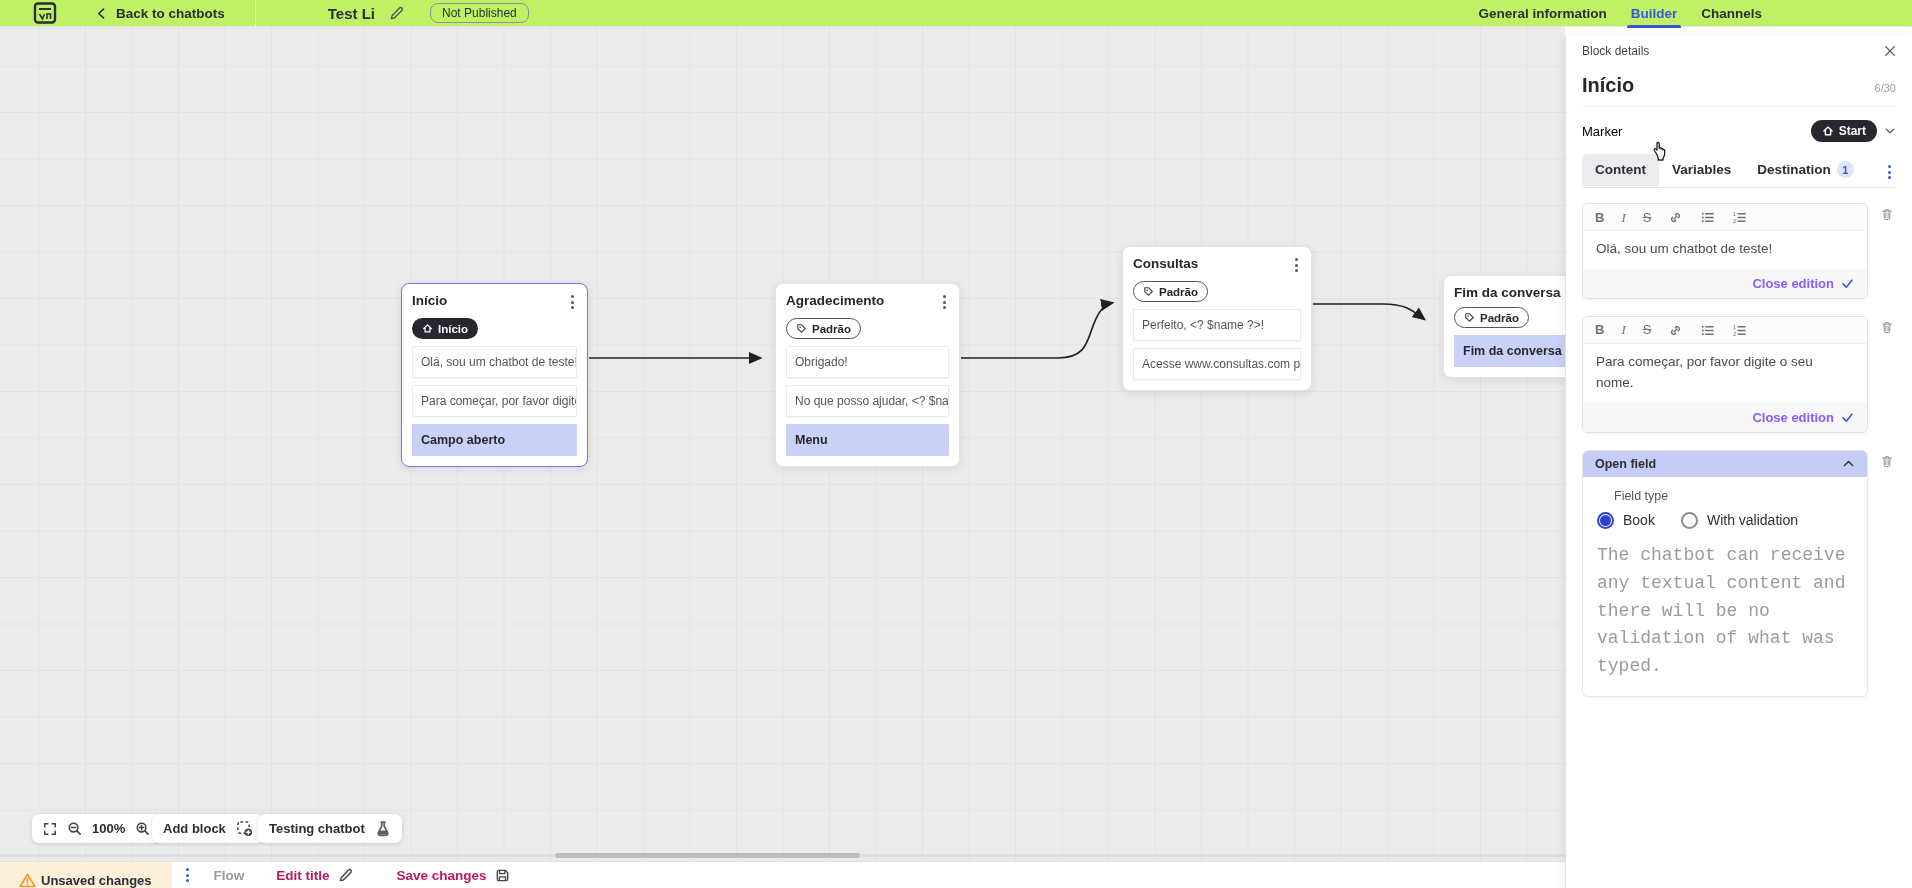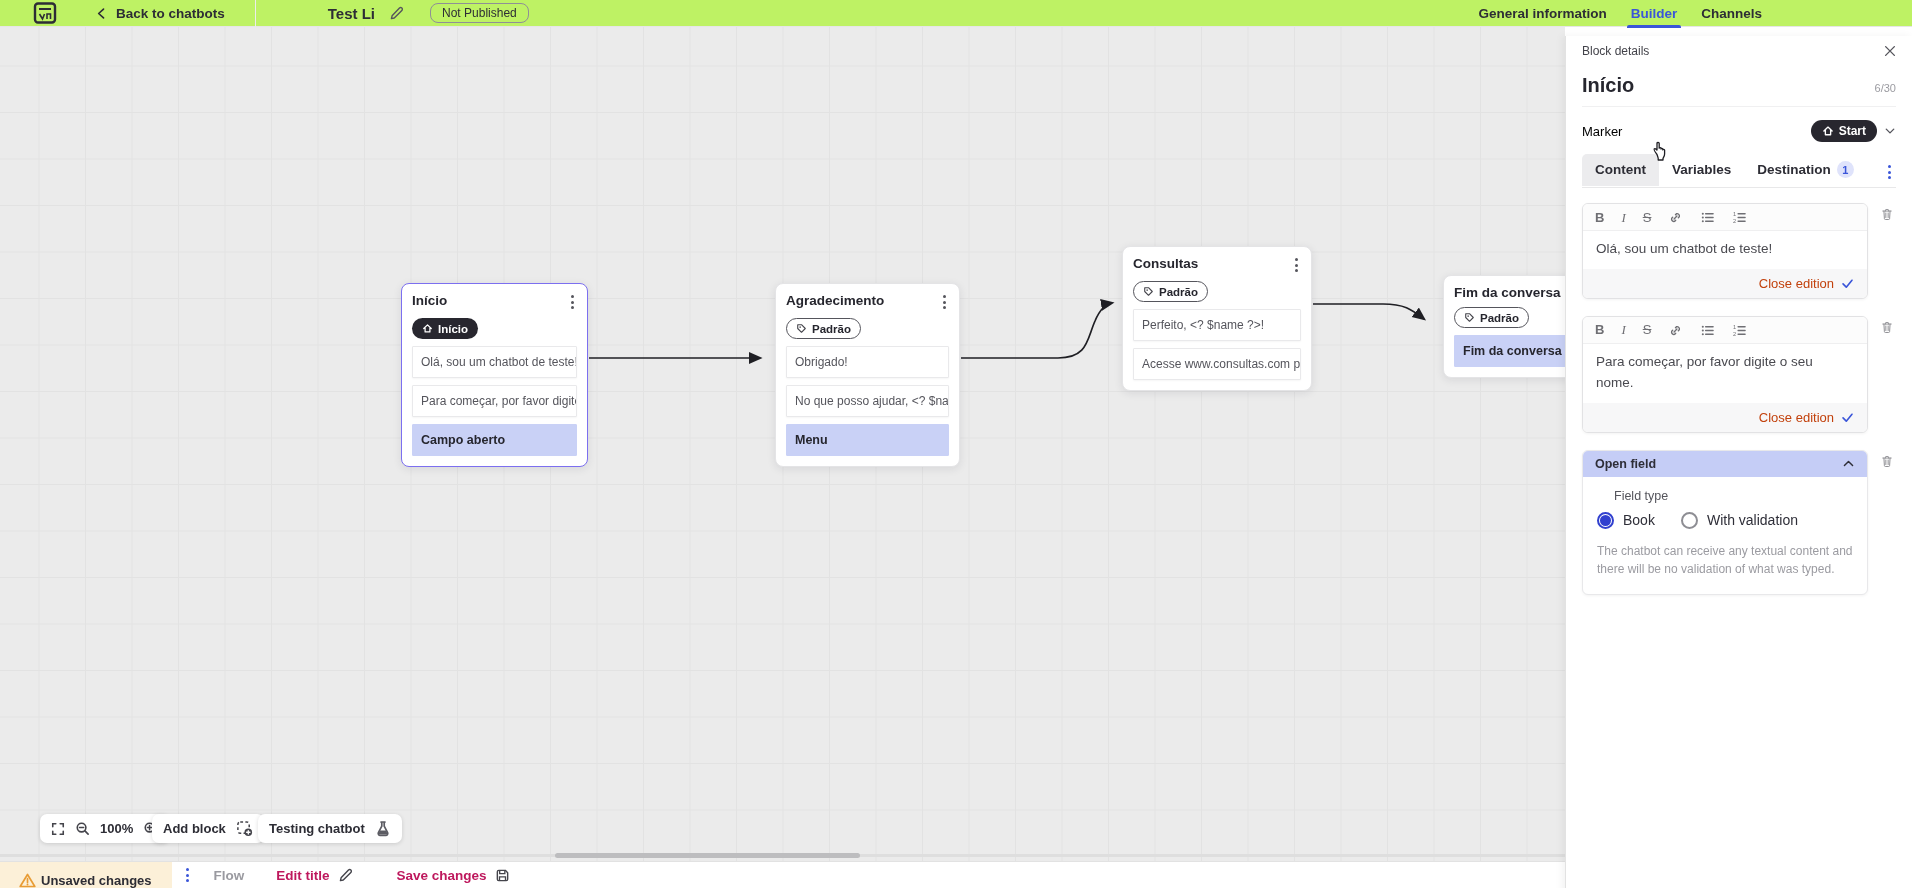--- a/index.html
+++ b/index.html
@@ -77,35 +77,35 @@
   .panel-body { margin:15px 15px 0 16px; display:flex; flex-direction:column; gap:17px; }
   .ed-row { display:flex; align-items:flex-start; gap:9px; }
   .ed-card { flex:1; border:1px solid #e2e2e4; border-radius:6px; overflow:hidden; box-shadow:0 1px 3px rgba(0,0,0,.05); background:#fff; }
   .ed-toolbar { display:flex; align-items:center; gap:17px; padding:6px 12px 5px; background:#fcfcfc; border-bottom:1px solid #efeff0; }
   .tb-btn { color:#6f6f74; font-size:13px; line-height:14px; cursor:pointer; display:flex; align-items:center; }
   .tb-b { font-weight:700; }
   .tb-i { font-family:"Liberation Serif", serif; font-style:italic; }
   .tb-s { text-decoration:line-through; }
   .ed-text { padding:8px 13px 9px; font-size:13.5px; color:#4a4a50; line-height:1.55; }
   .ed-footer { background:#f7f7f8; padding:7px 13px; display:flex; justify-content:flex-end; align-items:center; gap:7px; cursor:pointer; }
-  .close-edition { font-size:13px; font-weight:400; color:#c2410c; }
+  .close-edition { font-size:13px; font-weight:700; color:#8b5cf6; }
   .trash { width:20px; padding-top:5px; cursor:pointer; flex:none; }
 
   .of-card { flex:1; border:1px solid #e8e8ea; border-radius:6px; overflow:hidden; box-shadow:0 1px 3px rgba(0,0,0,.05); background:#fff; }
   .of-head { background:#c5cdf6; display:flex; justify-content:space-between; align-items:center; padding:6px 12px; cursor:pointer; }
   .of-title { font-size:12.5px; font-weight:700; color:#2e2e38; }
   .of-body { padding:12px 14px 15px; }
   .ft-label { font-size:12.5px; color:#55555c; margin-left:17px; }
   .radio-row { display:flex; align-items:center; gap:26px; margin-top:9px; }
   .radio-opt { display:flex; align-items:center; gap:9px; cursor:pointer; }
   .radio { width:17px; height:17px; border-radius:50%; border:2px solid #8e8e94; background:#fff; position:relative; flex:none; }
   .radio.sel { border:2px solid #3140cf; }
   .radio.sel::after { content:""; position:absolute; inset:1px; border-radius:50%; background:#3140cf; }
   .radio-label { font-size:14px; color:#2e2e38; }
-  .of-desc { margin-top:13px; font-size:12px; color:#9b9ba1; line-height:1.55; }
+  .of-desc { margin-top:13px; font-size:18px; color:#9b9ba1; line-height:1.55;font-family:Liberation Mono, monospace; }
 
   .add-content { margin:10px 15px 0 16px; height:37px; border:1px dashed #b3b3b8; border-radius:5px; display:flex; align-items:center; justify-content:center; font-size:13.5px; color:#2e2e38; cursor:pointer; }
 
   .cursor-hand { position:absolute; left:1650px; top:140px; z-index:60; pointer-events:none; }
 </style>
 </head>
 <body>
 
 <div class="topbar">
   <svg class="logo" viewBox="0 0 24 22">
@@ -214,21 +214,21 @@
     <span class="pill-outline">
       <svg width="11" height="11" viewBox="0 0 16 16">
           <path d="M2.5 2.5 H8 L13.5 8 L8 13.5 L2.5 8 Z" stroke="#44444b" stroke-width="1.6" fill="none" stroke-linejoin="round"></path>
           <circle cx="6" cy="6" r="1.1" fill="#44444b"></circle>
         </svg>
       <span>Padrão</span>
     </span>
     <div class="blk-item hl">Fim da conversa</div>
   </div>
 
-  <div class="ctl-card" style="left:40px;">
+  <div class="ctl-card" style="left:32px;">
     <svg width="14" height="14" viewBox="0 0 16 16">
         <path d="M2 5.5 V2 H5.5 M10.5 2 H14 V5.5 M14 10.5 V14 H10.5 M5.5 14 H2 V10.5" stroke="#44444b" stroke-width="1.8" fill="none" stroke-linecap="round"></path>
       </svg>
     <svg width="15" height="15" viewBox="0 0 16 16">
         <circle cx="7" cy="7" r="4.6" stroke="#44444b" stroke-width="1.7" fill="none"></circle>
         <path d="M10.6 10.6 L14 14" stroke="#44444b" stroke-width="1.7" stroke-linecap="round"></path>
         <path d="M4.8 7 H9.2" stroke="#44444b" stroke-width="1.6" stroke-linecap="round"></path>
       </svg>
     <span class="zoom-level">100%</span>
     <svg width="15" height="15" viewBox="0 0 16 16">

